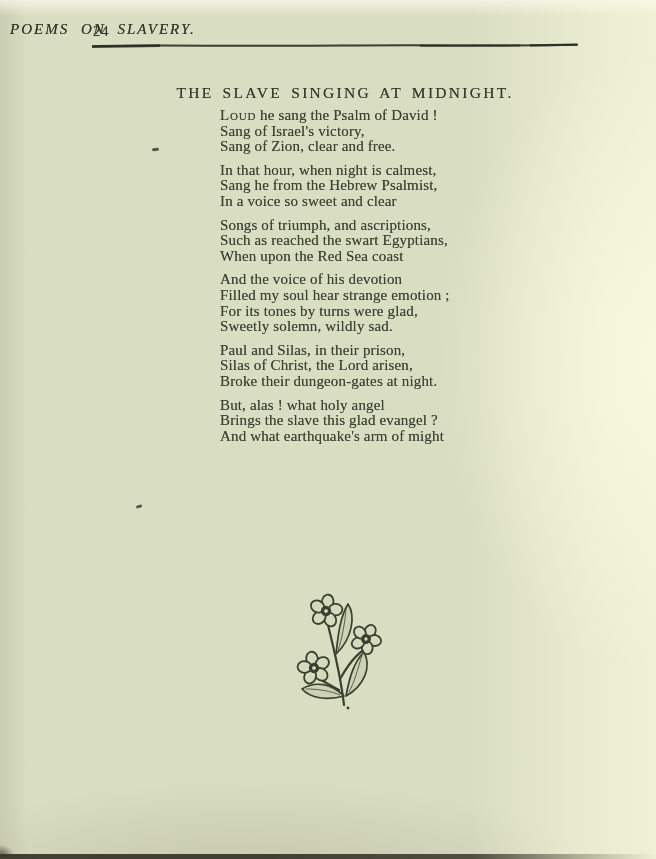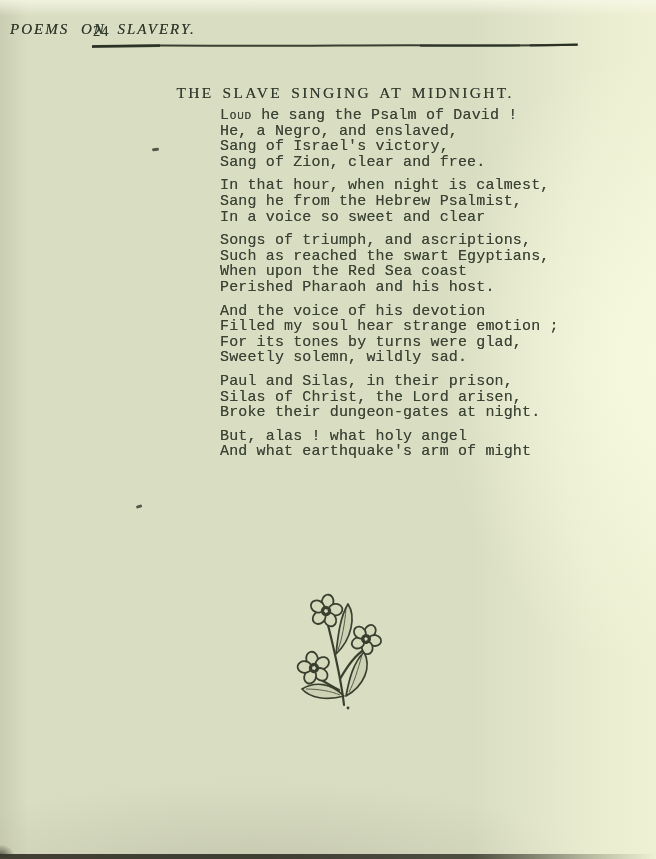--- a/index.html
+++ b/index.html
@@ -63,21 +63,20 @@
     text-shadow: 0 0 0.6px rgba(50,58,46,0.65);
   }
   .poem {
     position: absolute;
     left: 220px; top: 108px;
     font-size: 15px;
     line-height: 15.6px;
     letter-spacing: 0.15px;
     color: var(--ink);
     text-shadow: 0 0 0.6px rgba(58,66,52,0.65);
-    font-family: Liberation Mono, monospace;
   }
   .stanza { margin-bottom: 8px; }
   .poem-line { white-space: pre; }
   .opening-word { font-variant: small-caps; letter-spacing: 0.8px; }
   .ornament {
     position: absolute;
     left: 293px; top: 591px;
     color: #39402f;
   }
   .ink-speck {
@@ -117,48 +116,47 @@
     <path d="M2,4.8 L 70,3.6" fill="none" stroke="currentColor" stroke-width="2.6" opacity="0.85"></path>
     <path d="M330,3.8 L 430,3.4" fill="none" stroke="currentColor" stroke-width="2.4" opacity="0.6"></path>
     <path d="M440,3.4 L 488,2.6" fill="none" stroke="currentColor" stroke-width="2.4" opacity="0.8"></path>
   </svg>
 
   <h1 class="poem-title">THE SLAVE SINGING AT MIDNIGHT.</h1>
 
   <div class="poem">
       <div class="stanza">
         <div class="poem-line"><span class="opening-word">Loud</span> he sang the Psalm of David !</div>
-        <div class="poem-line">He, a Negro, and enslaved,</div>
         <div class="poem-line">Sang of Israel's victory,</div>
         <div class="poem-line">Sang of Zion, clear and free.</div>
       </div>
       <div class="stanza">
         <div class="poem-line">In that hour, when night is calmest,</div>
         <div class="poem-line">Sang he from the Hebrew Psalmist,</div>
         <div class="poem-line">In a voice so sweet and clear</div>
       </div>
       <div class="stanza">
         <div class="poem-line">Songs of triumph, and ascriptions,</div>
         <div class="poem-line">Such as reached the swart Egyptians,</div>
         <div class="poem-line">When upon the Red Sea coast</div>
-        <div class="poem-line">Perished Pharaoh and his host.</div>
       </div>
       <div class="stanza">
         <div class="poem-line">And the voice of his devotion</div>
         <div class="poem-line">Filled my soul hear strange emotion ;</div>
         <div class="poem-line">For its tones by turns were glad,</div>
         <div class="poem-line">Sweetly solemn, wildly sad.</div>
       </div>
       <div class="stanza">
         <div class="poem-line">Paul and Silas, in their prison,</div>
         <div class="poem-line">Silas of Christ, the Lord arisen,</div>
         <div class="poem-line">Broke their dungeon-gates at night.</div>
       </div>
       <div class="stanza">
         <div class="poem-line">But, alas ! what holy angel</div>
+        <div class="poem-line">Brings the slave this glad evangel ?</div>
         <div class="poem-line">And what earthquake's arm of might</div>
       </div>
     </div>
 
   <svg class="ornament" width="104" height="124" viewBox="0 0 104 124">
 
     <g fill="none" stroke="currentColor" stroke-width="2.2" stroke-linecap="round">
       <path d="M51,114 C 49,96 42,62 35,34"></path>
       <path d="M47,88 C 55,74 64,63 71,59"></path>
       <path d="M46,99 C 38,95 30,90 25,87"></path>

